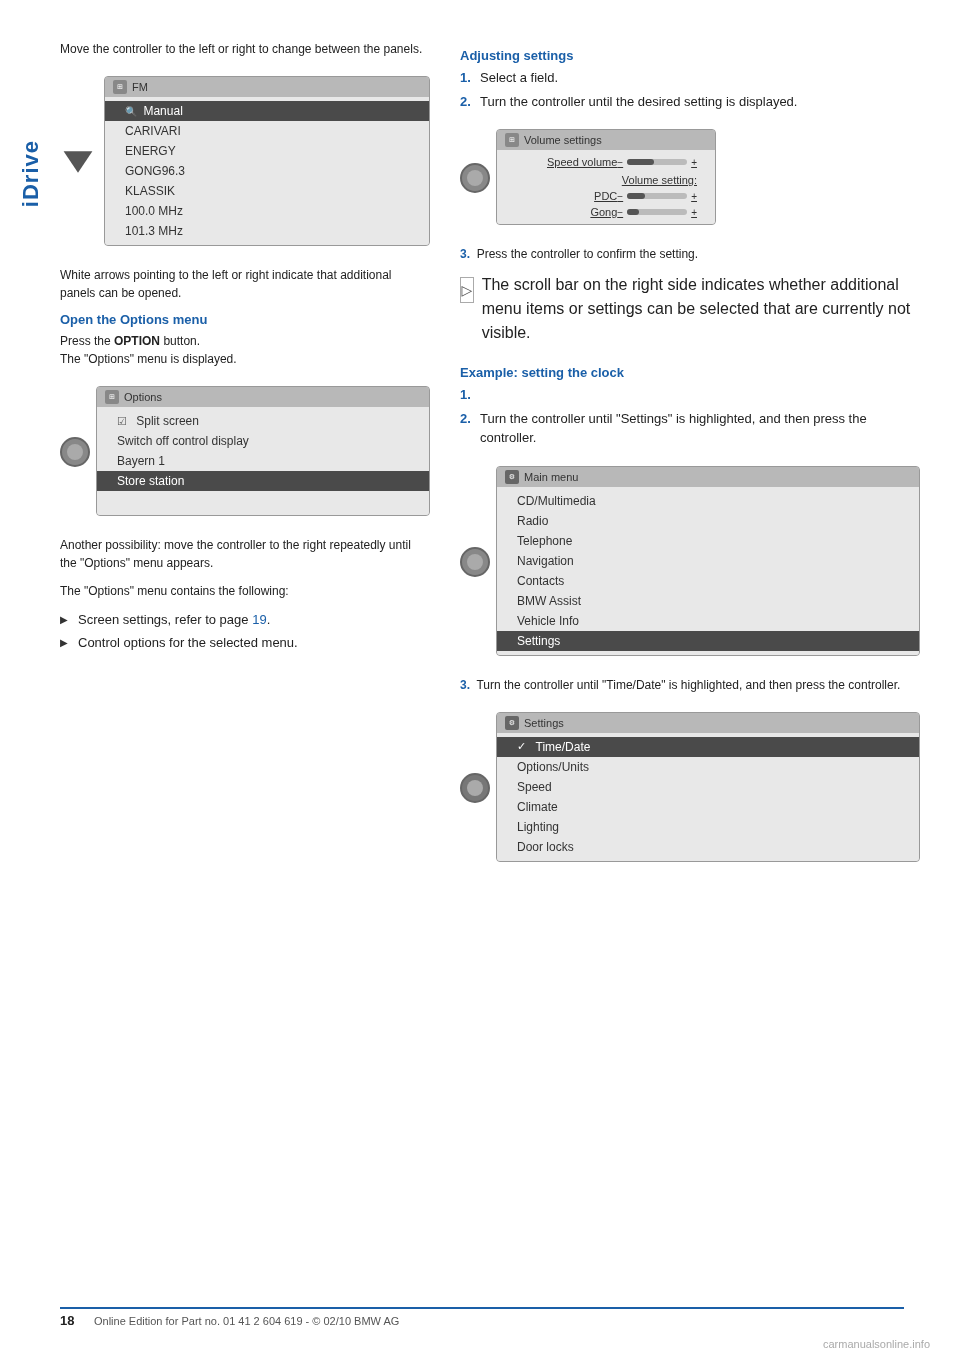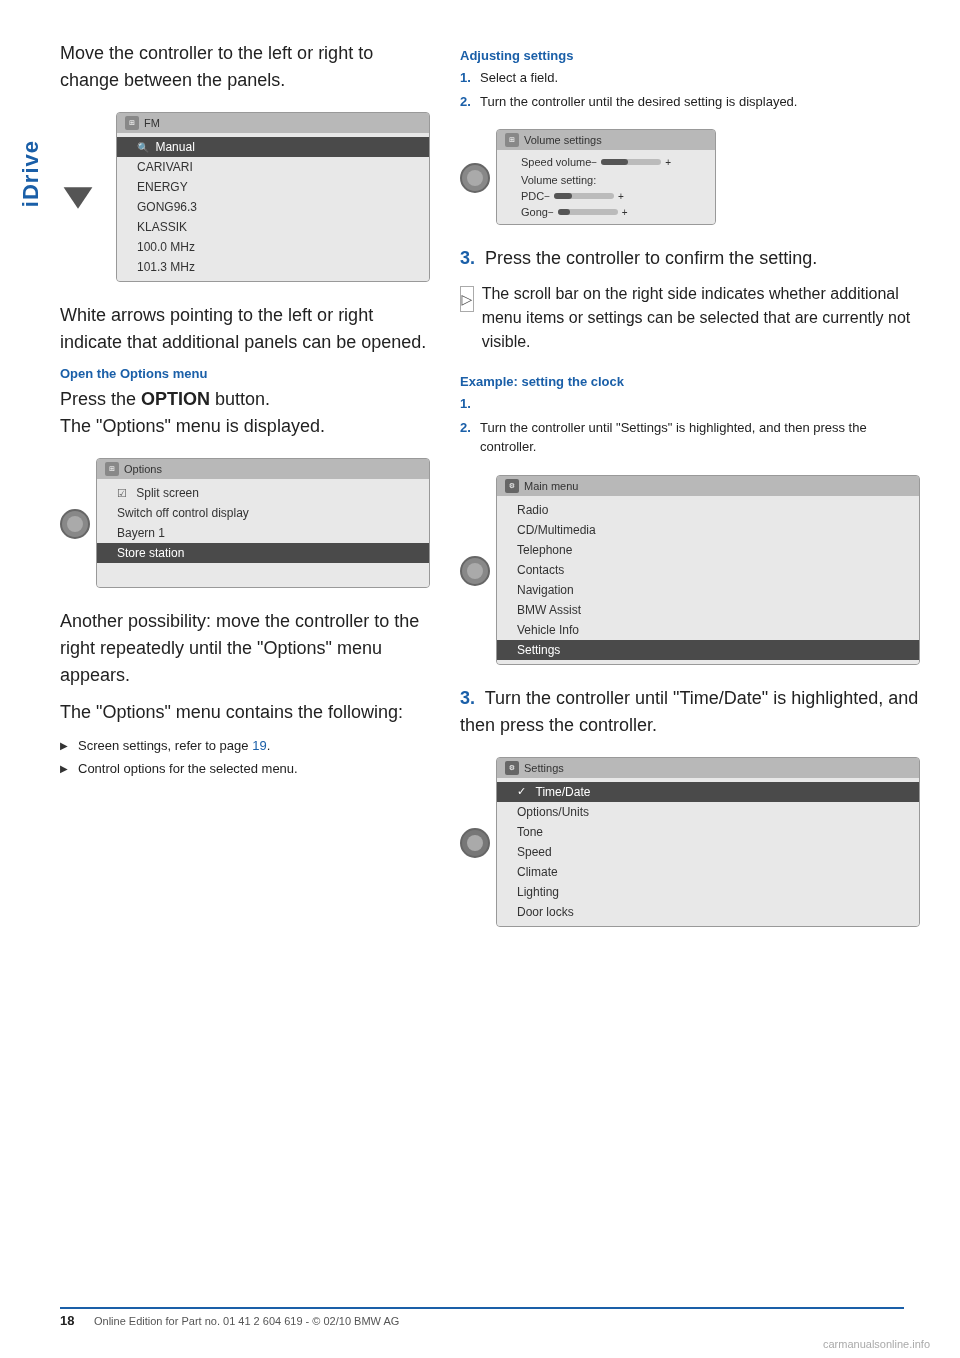--- a/index.html
+++ b/index.html
@@ -46,21 +46,21 @@
       width: 370px;
       flex-shrink: 0;
     }
 
     .right-col {
       flex: 1;
     }
 
     
     p {
-      font-size: 18px;
+      font-size: 12px;
       line-height: 1.5;
       margin-bottom: 10px;
     }
 
     
     .section-heading {
       color: #1a5fa8;
       font-size: 13px;
       font-weight: bold;
       margin-bottom: 5px;
@@ -154,36 +154,37 @@
 
     .screen-row.highlighted {
       background: #4a4a4a;
       color: #fff;
     }
 
     
     .fm-screen-wrap {
       display: flex;
       align-items: center;
-      gap: 16px;
+      gap: 4px;
       margin: 8px 0 10px 0;
     }
 
     
     .volume-screen {
       width: 220px;
     }
 
     .volume-row {
-      padding: 2px 24px;
+      padding: 2px 18px;
       font-size: 11px;
       color: #333;
       display: flex;
       align-items: center;
-      justify-content: flex-start;
+      justify-content: flex-end;
+      text-decoration: underline;
     }
 
     .slider-bar {
       display: flex;
       align-items: center;
       gap: 4px;
       font-size: 10px;
     }
 
     .slider-track {
@@ -450,25 +451,25 @@
           <div class="screen-small-ctrl">
             <div class="inner"></div>
           </div>
         </div>
         <div class="screen-img" style="flex:1;">
           <div class="screen-title-bar">
             <div class="screen-icon" style="font-size:7px; background:#666;">⚙</div>
             <span>Main menu</span>
           </div>
           <div class="screen-body">
+            <div class="screen-row">CD/Multimedia</div>
             <div class="screen-row">Radio</div>
-            <div class="screen-row">CD/Multimedia</div>
             <div class="screen-row">Telephone</div>
+            <div class="screen-row">Navigation</div>
             <div class="screen-row">Contacts</div>
-            <div class="screen-row">Navigation</div>
             <div class="screen-row">BMW Assist</div>
             <div class="screen-row">Vehicle Info</div>
             <div class="screen-row highlighted">Settings</div>
           </div>
         </div>
       </div>
 
       <p>
         <span class="num" style="color:#1a5fa8; font-weight:bold;">3.</span>&nbsp;
         <span>Turn the controller until "Time/Date" is highlighted, and then press the controller.</span>
@@ -481,21 +482,20 @@
         <div class="screen-img" style="flex:1;">
           <div class="screen-title-bar">
             <div class="screen-icon" style="font-size:7px; background:#666;">⚙</div>
             <span>Settings</span>
           </div>
           <div class="screen-body">
             <div class="screen-row highlighted">
               <span style="font-size:11px;">✓</span>&nbsp;Time/Date
             </div>
             <div class="screen-row">Options/Units</div>
-            <div class="screen-row">Tone</div>
             <div class="screen-row">Speed</div>
             <div class="screen-row">Climate</div>
             <div class="screen-row">Lighting</div>
             <div class="screen-row">Door locks</div>
           </div>
         </div>
       </div>
 
     </div>
   </div>

